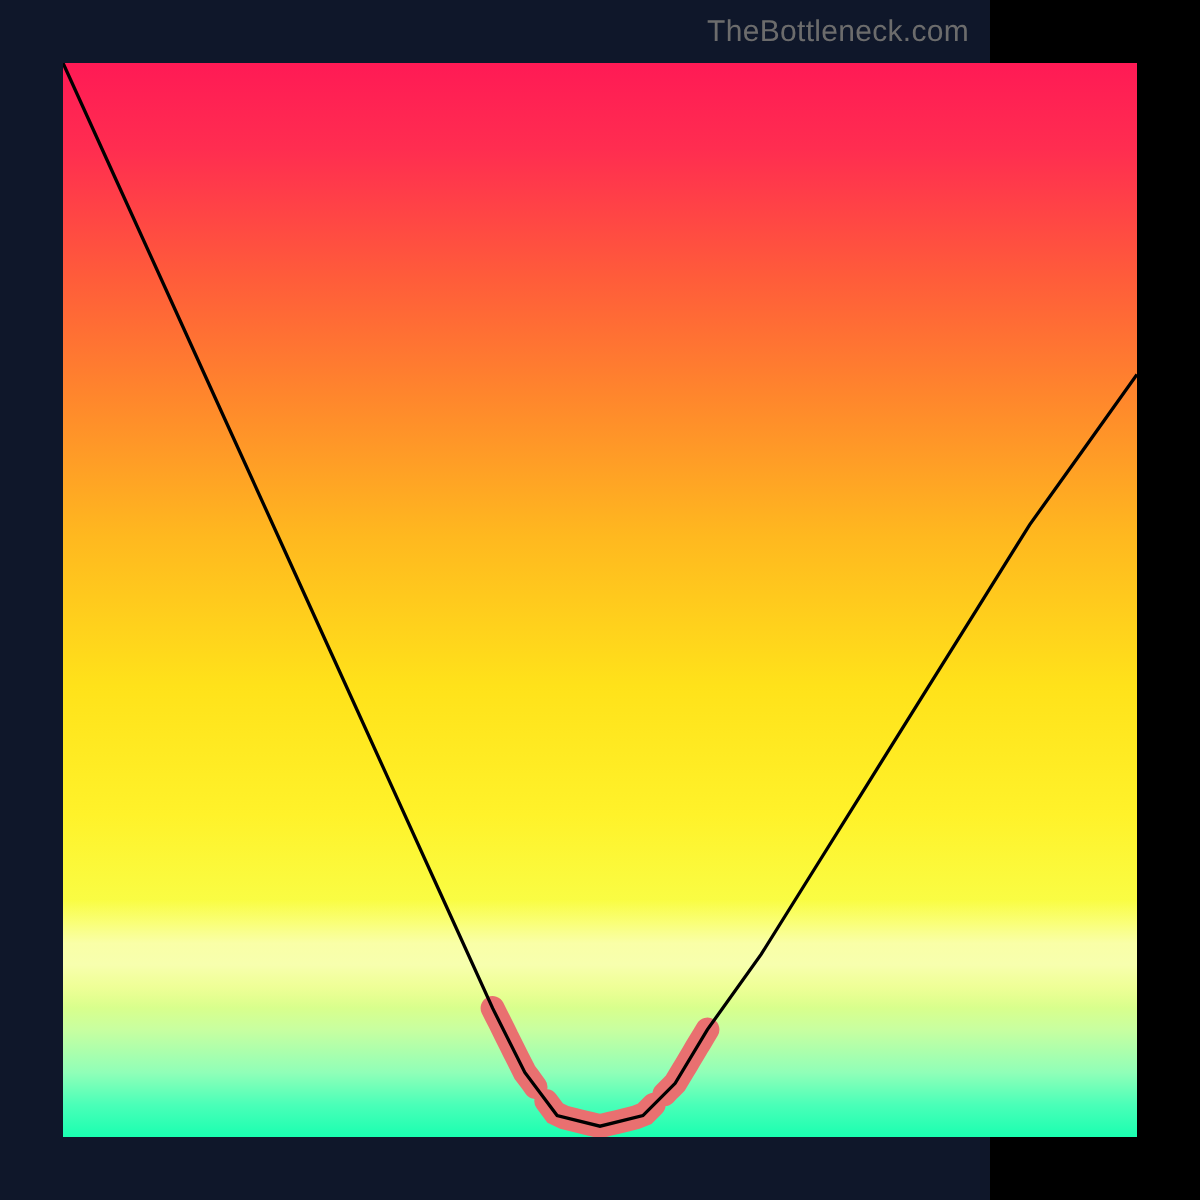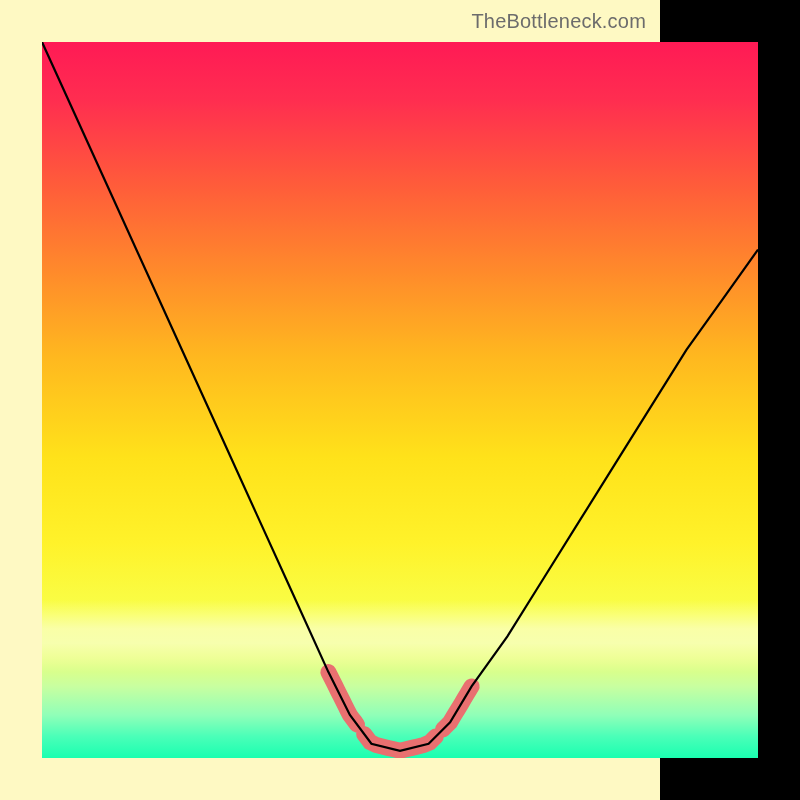--- a/index.html
+++ b/index.html
@@ -8,21 +8,21 @@
     height: 800px;
     background: #000;
     position: relative;
     overflow: hidden;
     font-family: Arial, Helvetica, sans-serif;
   }
   .frame {
     position: absolute;
     top: 0; left: 0;
     width: 660px; height: 800px;
-    background: #fef9c3;
+    background: #0f172a;
   }
   .plot-area {
     position: absolute;
     top: 42px;
     left: 42px;
     width: 716px;
     height: 716px;
     overflow: hidden;
   }
   .gradient {

